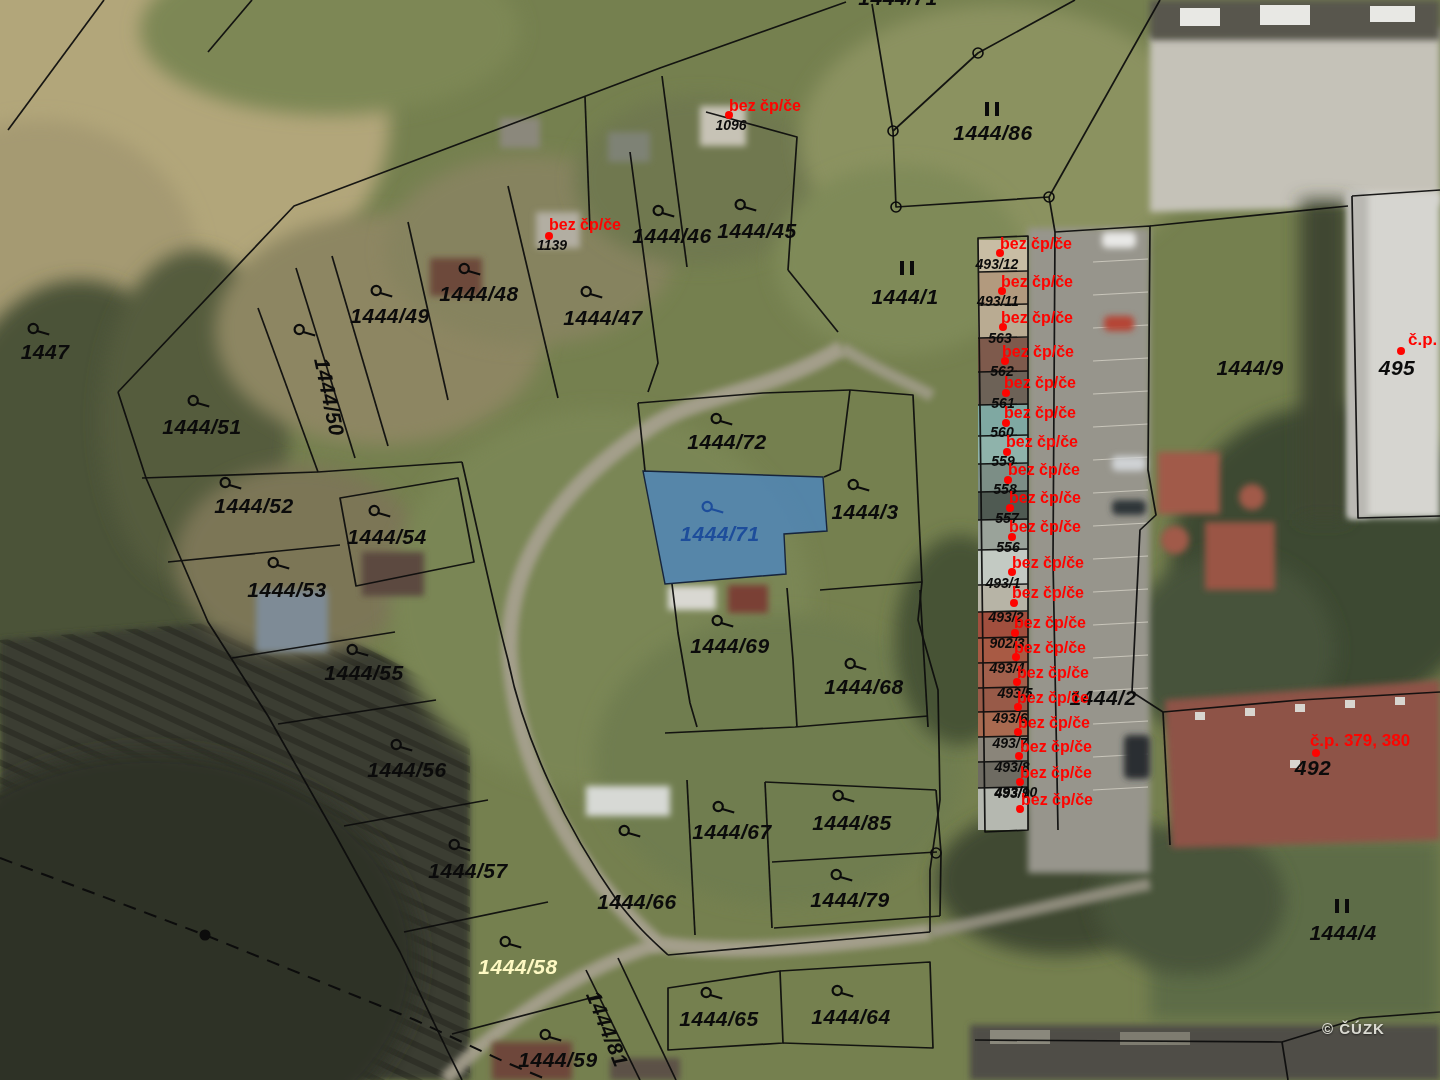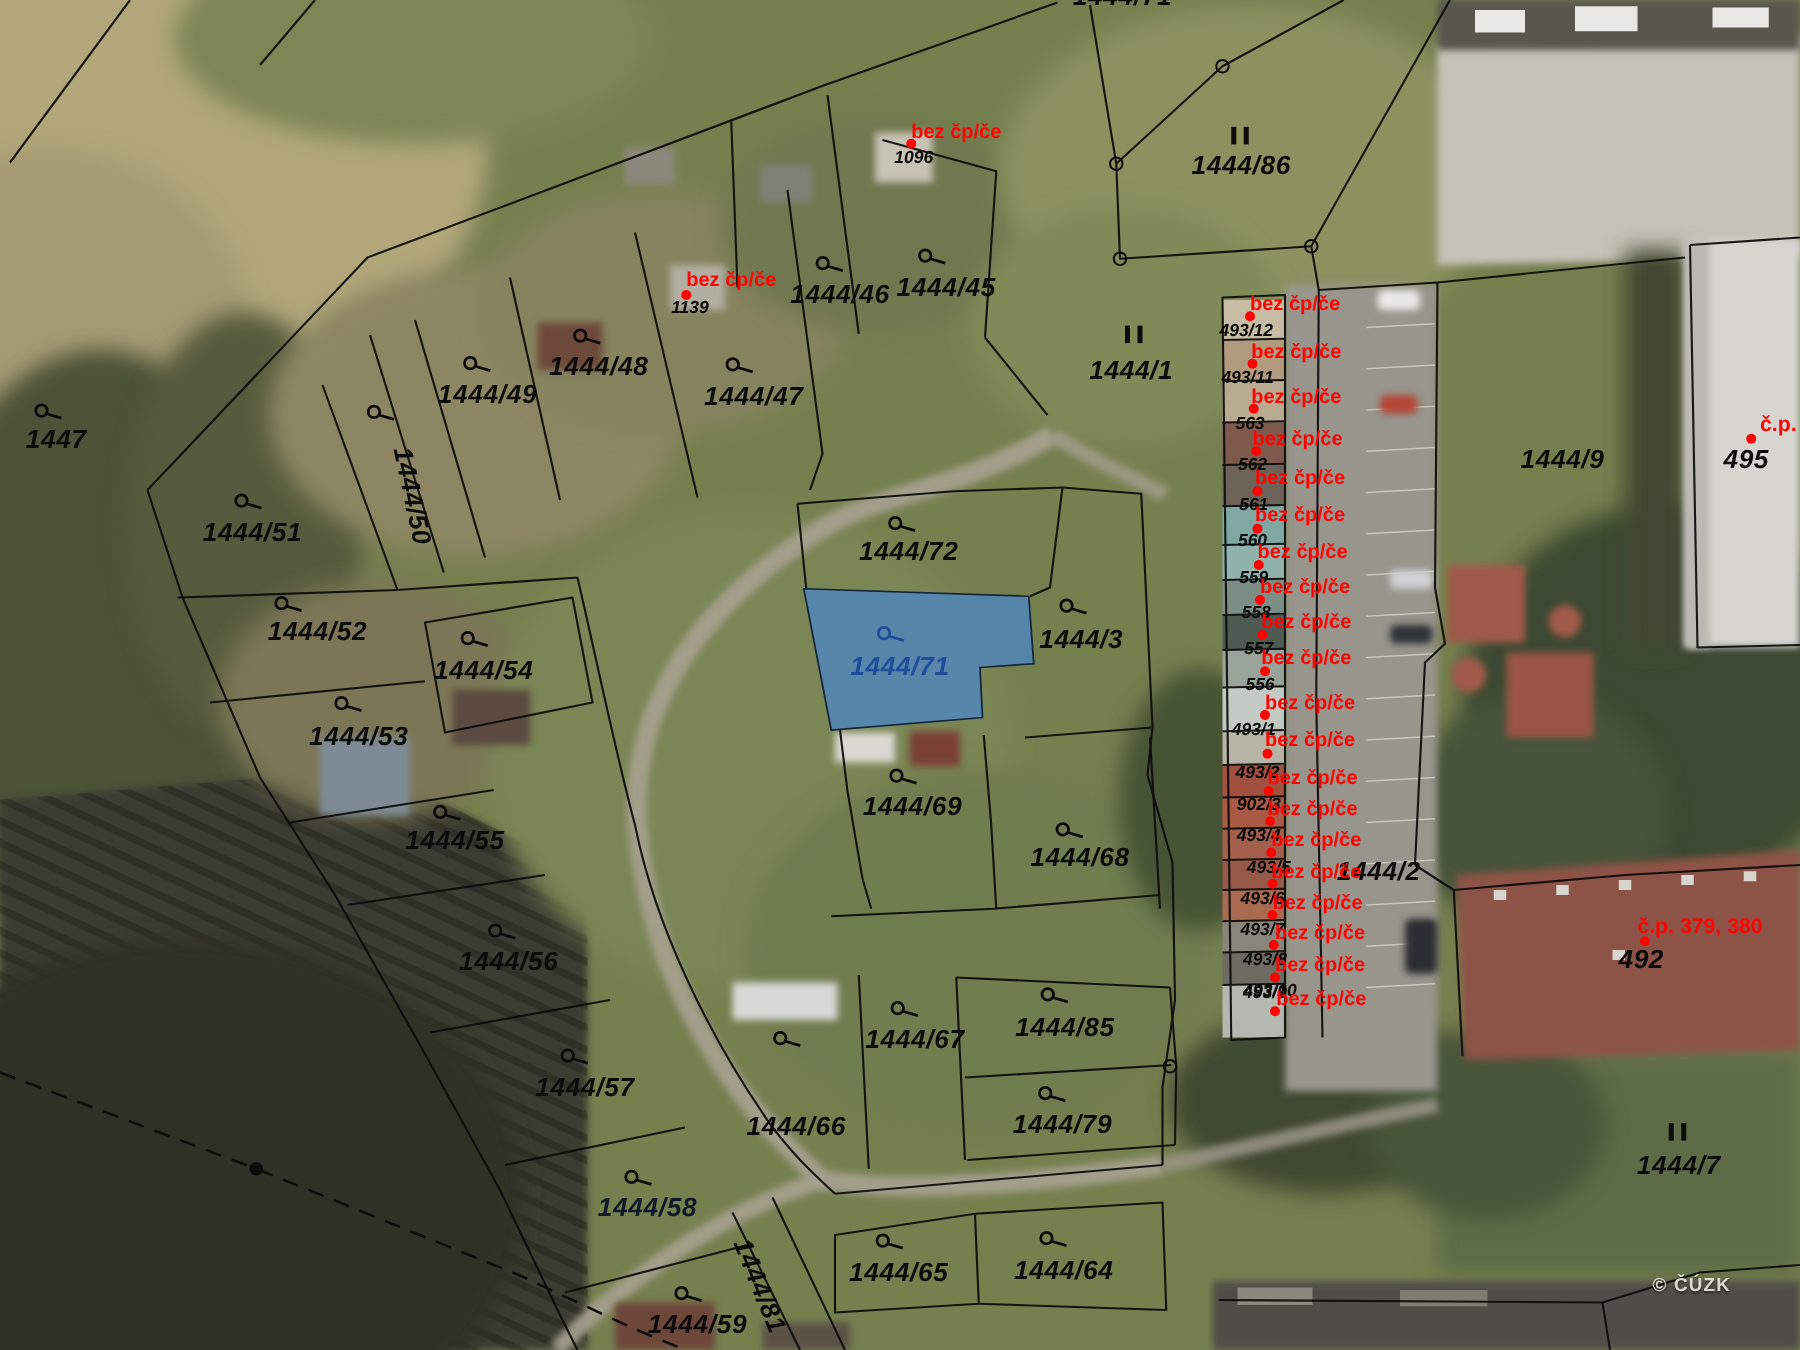--- a/index.html
+++ b/index.html
@@ -272,21 +272,21 @@
       <div class="plabel" style="left:407px;top:770px;color:#0b0b0b;transform:translate(-50%,-50%);">1444/56</div>
       <svg class="sym" style="left:397px;top:746px;" width="26" height="17" viewBox="0 0 26 17">
           <circle cx="7" cy="7" r="4.6" fill="none" stroke="#0b0b0b" stroke-width="2.2"></circle>
           <path d="M11,9.5 L23,13" stroke="#0b0b0b" stroke-width="2.2" fill="none"></path>
       </svg>
       <div class="plabel" style="left:468px;top:871px;color:#0b0b0b;transform:translate(-50%,-50%);">1444/57</div>
       <svg class="sym" style="left:455px;top:846px;" width="26" height="17" viewBox="0 0 26 17">
           <circle cx="7" cy="7" r="4.6" fill="none" stroke="#0b0b0b" stroke-width="2.2"></circle>
           <path d="M11,9.5 L23,13" stroke="#0b0b0b" stroke-width="2.2" fill="none"></path>
       </svg>
-      <div class="plabel" style="left:518px;top:967px;color:#0f172a;transform:translate(-50%,-50%);">1444/58</div>
+      <div class="plabel" style="left:518px;top:967px;color:#fef9c3;transform:translate(-50%,-50%);">1444/58</div>
       <svg class="sym" style="left:506px;top:943px;" width="26" height="17" viewBox="0 0 26 17">
           <circle cx="7" cy="7" r="4.6" fill="none" stroke="#0b0b0b" stroke-width="2.2"></circle>
           <path d="M11,9.5 L23,13" stroke="#0b0b0b" stroke-width="2.2" fill="none"></path>
       </svg>
       <div class="plabel" style="left:558px;top:1060px;color:#0b0b0b;transform:translate(-50%,-50%);">1444/59</div>
       <svg class="sym" style="left:546px;top:1036px;" width="26" height="17" viewBox="0 0 26 17">
           <circle cx="7" cy="7" r="4.6" fill="none" stroke="#0b0b0b" stroke-width="2.2"></circle>
           <path d="M11,9.5 L23,13" stroke="#0b0b0b" stroke-width="2.2" fill="none"></path>
       </svg>
       <div class="plabel" style="left:607px;top:1029px;color:#0b0b0b;transform:translate(-50%,-50%) rotate(68deg);">1444/81</div>
@@ -366,21 +366,21 @@
       </svg>
       <div class="plabel" style="left:851px;top:1017px;color:#0b0b0b;transform:translate(-50%,-50%);">1444/64</div>
       <svg class="sym" style="left:838px;top:992px;" width="26" height="17" viewBox="0 0 26 17">
           <circle cx="7" cy="7" r="4.6" fill="none" stroke="#0b0b0b" stroke-width="2.2"></circle>
           <path d="M11,9.5 L23,13" stroke="#0b0b0b" stroke-width="2.2" fill="none"></path>
       </svg>
       <div class="plabel" style="left:1103px;top:698px;color:#0b0b0b;transform:translate(-50%,-50%);">1444/2</div>
       <div class="plabel" style="left:1250px;top:368px;color:#0b0b0b;transform:translate(-50%,-50%);">1444/9</div>
       <div class="plabel" style="left:1397px;top:368px;color:#0b0b0b;transform:translate(-50%,-50%);">495</div>
       <div class="plabel" style="left:1313px;top:768px;color:#0b0b0b;transform:translate(-50%,-50%);">492</div>
-      <div class="plabel" style="left:1343px;top:933px;color:#0b0b0b;transform:translate(-50%,-50%);">1444/7</div>
+      <div class="plabel" style="left:1343px;top:933px;color:#0b0b0b;transform:translate(-50%,-50%);">1444/4</div>
       <div class="bars" style="left:1342px;top:908px;color:#0b0b0b;"><i></i><i></i></div>
       <div class="plabel" style="left:898px;top:-2px;color:#0b0b0b;transform:translate(-50%,-50%);">1444/71</div>
       <div class="plabel" style="left:720px;top:534px;color:#1d4d9b;transform:translate(-50%,-50%);">1444/71</div>
       <svg class="sym" style="left:708px;top:508px;" width="26" height="17" viewBox="0 0 26 17">
           <circle cx="7" cy="7" r="4.6" fill="none" stroke="#1d4d9b" stroke-width="2.2"></circle>
           <path d="M11,9.5 L23,13" stroke="#1d4d9b" stroke-width="2.2" fill="none"></path>
       </svg>
       <div class="slabel" style="left:731px;top:125px;">1096</div>
       <div class="slabel" style="left:552px;top:245px;">1139</div>
       <div class="slabel" style="left:997px;top:264px;">493/12</div>

